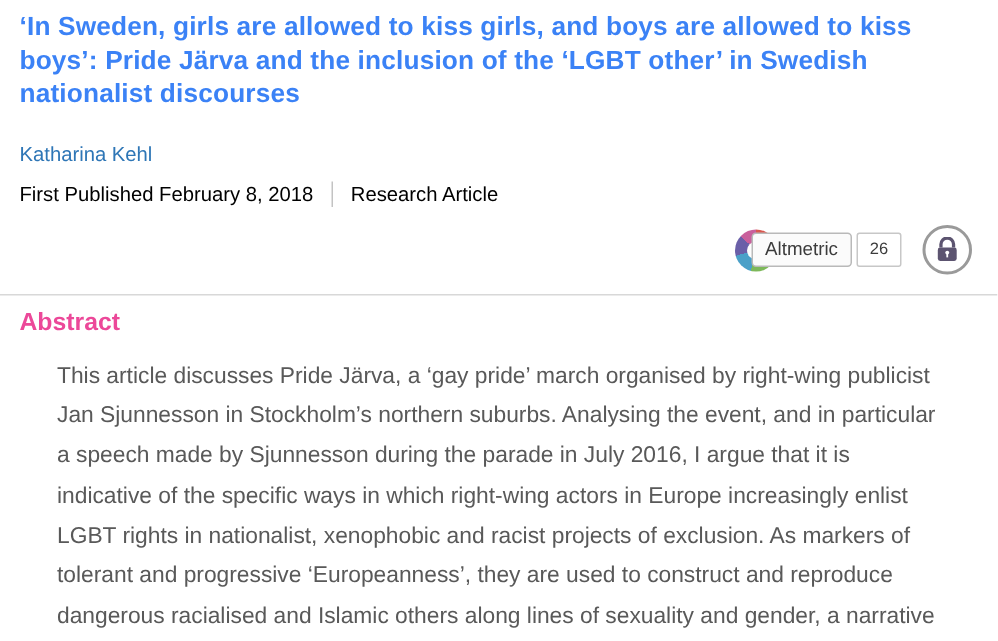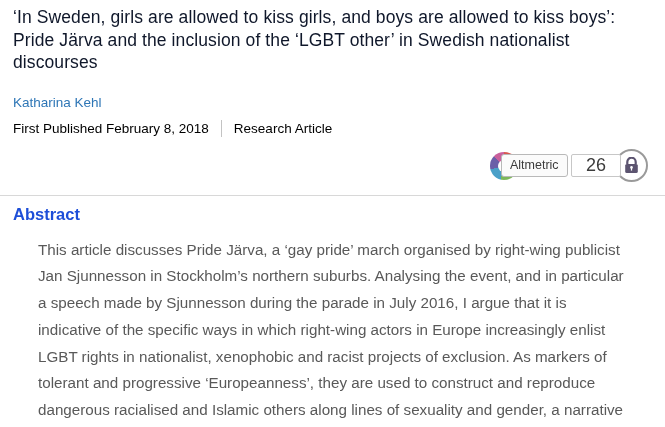--- a/index.html
+++ b/index.html
@@ -6,22 +6,22 @@
   html, body { margin: 0; padding: 0; }
   body {
     width: 665px; height: 427px; overflow: hidden;
     background: #ffffff;
     font-family: "Liberation Sans", "DejaVu Sans", sans-serif;
   }
   .page { padding: 6px 14px 0 13px; }
 
   .title {
     margin: 0; width: 632px;
-    font-size: 17.5px; line-height: 22.5px; font-weight: normal;
-    color: #0f172a; letter-spacing: 0.1px;
+    font-size: 17.5px; line-height: 22.5px; font-weight: bold;
+    color: #3b82f6; letter-spacing: 0.1px;
   }
   .author {
     display: inline-block; margin-top: 21px;
     color: #2e76b6; font-size: 13.5px; text-decoration: none; cursor: pointer;
   }
   .publine {
     margin-top: 9px; display: flex; align-items: center;
     color: #000000; font-size: 13.5px;
   }
   .vdiv { width: 1px; height: 17px; background: #c3c3c3; margin: 0 12px; }
@@ -74,34 +74,34 @@
   }
   .donut::after {
     content: ""; position: absolute; inset: 8px; background: #fdfdfd; border-radius: 50%;
   }
   .alt-pill {
     position: absolute; left: 11px; top: 3px; height: 23px; line-height: 21px;
     padding: 0 8px; background: #fbfbfb; border: 1px solid #b9b9b9; border-radius: 3px;
     font-size: 12.5px; color: #3c3c3c;
   }
   .alt-score {
-    position: absolute; left: 81px; top: 3px; width: 50px; height: 23px; line-height: 21px;
+    position: absolute; left: 81px; top: 3px; width: 30px; height: 23px; line-height: 21px;
     text-align: center; background: #ffffff; border: 1px solid #c7c7c7; border-radius: 2px;
-    font-size: 18px; color: #3c3c3c;
+    font-size: 11px; color: #3c3c3c;
   }
   .lockwrap {
     width: 33px; height: 33px; border: 2px solid #9a9a9a; border-radius: 50%;
     display: flex; align-items: center; justify-content: center; margin-right: 3px;
     background: #ffffff;
   }
 
   .rule { height: 1px; background: #d8d8d8; margin: 12px -14px 0 -13px; }
 
   .abstract-heading {
-    margin: 9px 0 0; font-size: 16.5px; font-weight: bold; color: #1d4ed8;
+    margin: 9px 0 0; font-size: 16.5px; font-weight: bold; color: #ec4899;
   }
   .abstract-text {
     margin: 13px 0 0 25px; width: 590px;
     font-size: 15.2px; line-height: 26.8px; color: #595959;
   }
 </style>
 </head>
 <body>
 
 <div class="page">

